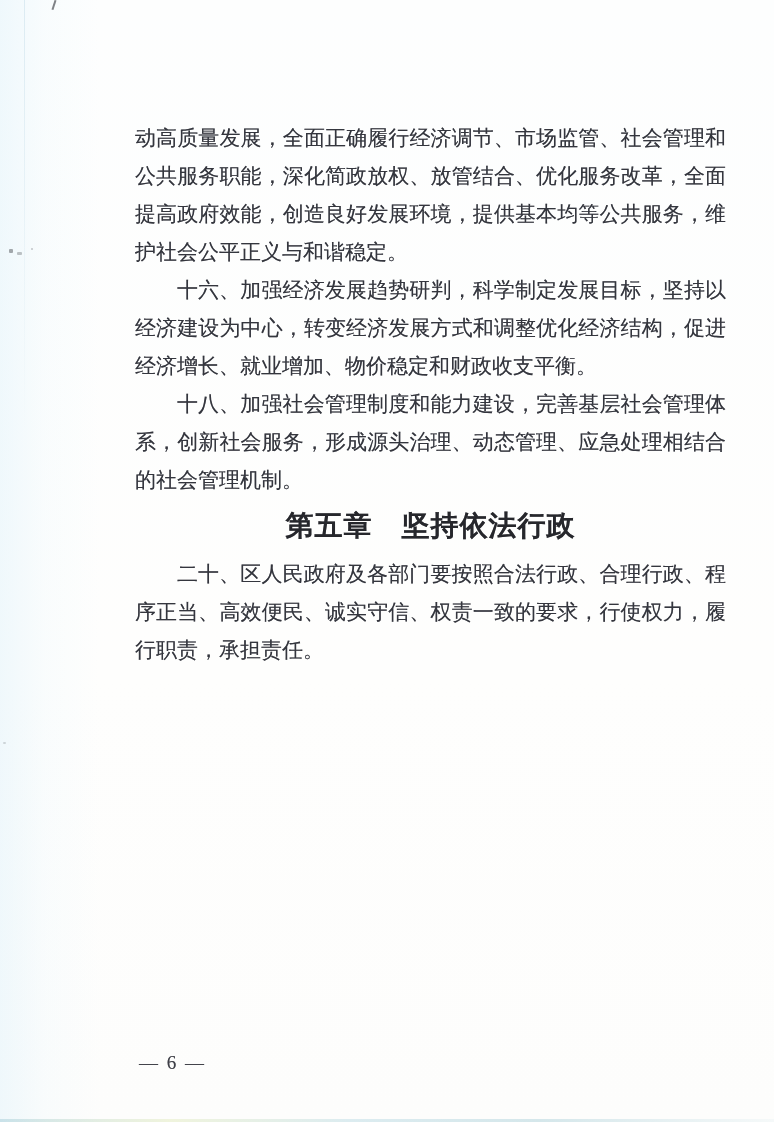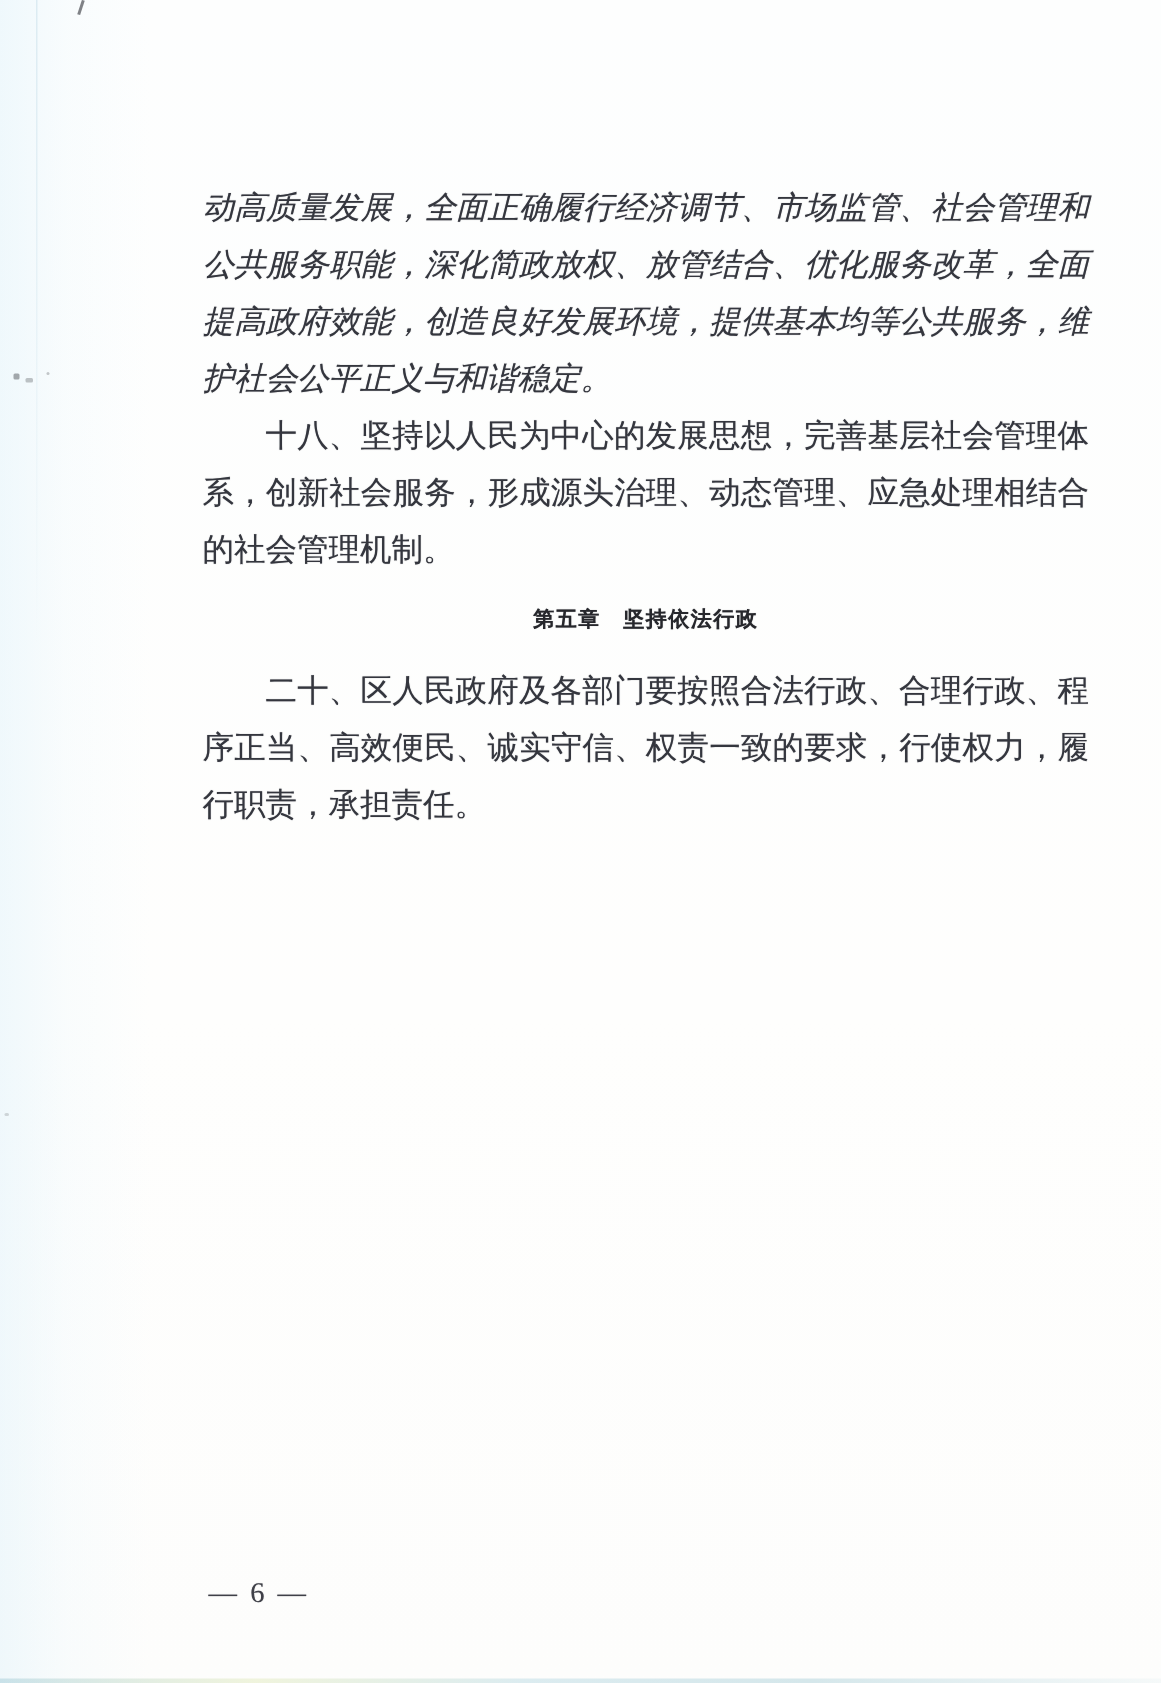--- a/index.html
+++ b/index.html
@@ -32,27 +32,26 @@
     line-height: 38px;
     text-align: justify;
     text-indent: 2em;
     letter-spacing: 0px;
     word-wrap: break-word;
     color: #34363e;
     text-shadow: 0 0 0.6px rgba(52,54,62,0.55);
   }
   p.body.first {
     text-indent: 0;
-    font-style: italic;
   }
   h2.chapter {
     margin: 12px 0 14px 0;
     font-family: "Liberation Sans", "DejaVu Sans", sans-serif;
     font-weight: bold;
-    font-size: 14px;
+    font-size: 28px;
     line-height: 30px;
     letter-spacing: 1px;
     text-align: center;
     color: #26272c;
     text-shadow: 0 0 0.5px rgba(38,39,44,0.6);
   }
   .page-number {
     position: absolute;
     left: 139px;
     top: 1050px;
@@ -107,21 +106,22 @@
 
   <div class="crease"></div>
   <div class="corner-mark"></div>
   <div class="speck s1"></div>
   <div class="speck s2"></div>
   <div class="speck s3"></div>
   <div class="speck s4"></div>
 
   <div class="content">
     <p class="body first">动高质量发展，全面正确履行经济调节、市场监管、社会管理和公共服务职能，深化简政放权、放管结合、优化服务改革，全面提高政府效能，创造良好发展环境，提供基本均等公共服务，维护社会公平正义与和谐稳定。</p>
-    <p class="body">十八、坚持以人民为中心的发展思想，完善基层社会管理体系，创新社会服务，形成源头治理、动态管理、应急处理相结合的社会管理机制。</p>
+    <p class="body">十六、加强经济发展趋势研判，科学制定发展目标，坚持以经济建设为中心，转变经济发展方式和调整优化经济结构，促进经济增长、就业增加、物价稳定和财政收支平衡。</p>
+    <p class="body">十八、加强社会管理制度和能力建设，完善基层社会管理体系，创新社会服务，形成源头治理、动态管理、应急处理相结合的社会管理机制。</p>
 
     <h2 class="chapter">第五章　坚持依法行政</h2>
 
     <p class="body">二十、区人民政府及各部门要按照合法行政、合理行政、程序正当、高效便民、诚实守信、权责一致的要求，行使权力，履行职责，承担责任。</p>
   </div>
 
   <div class="page-number">— 6 —</div>
 
   <div class="bottom-edge"></div>
 </div>

